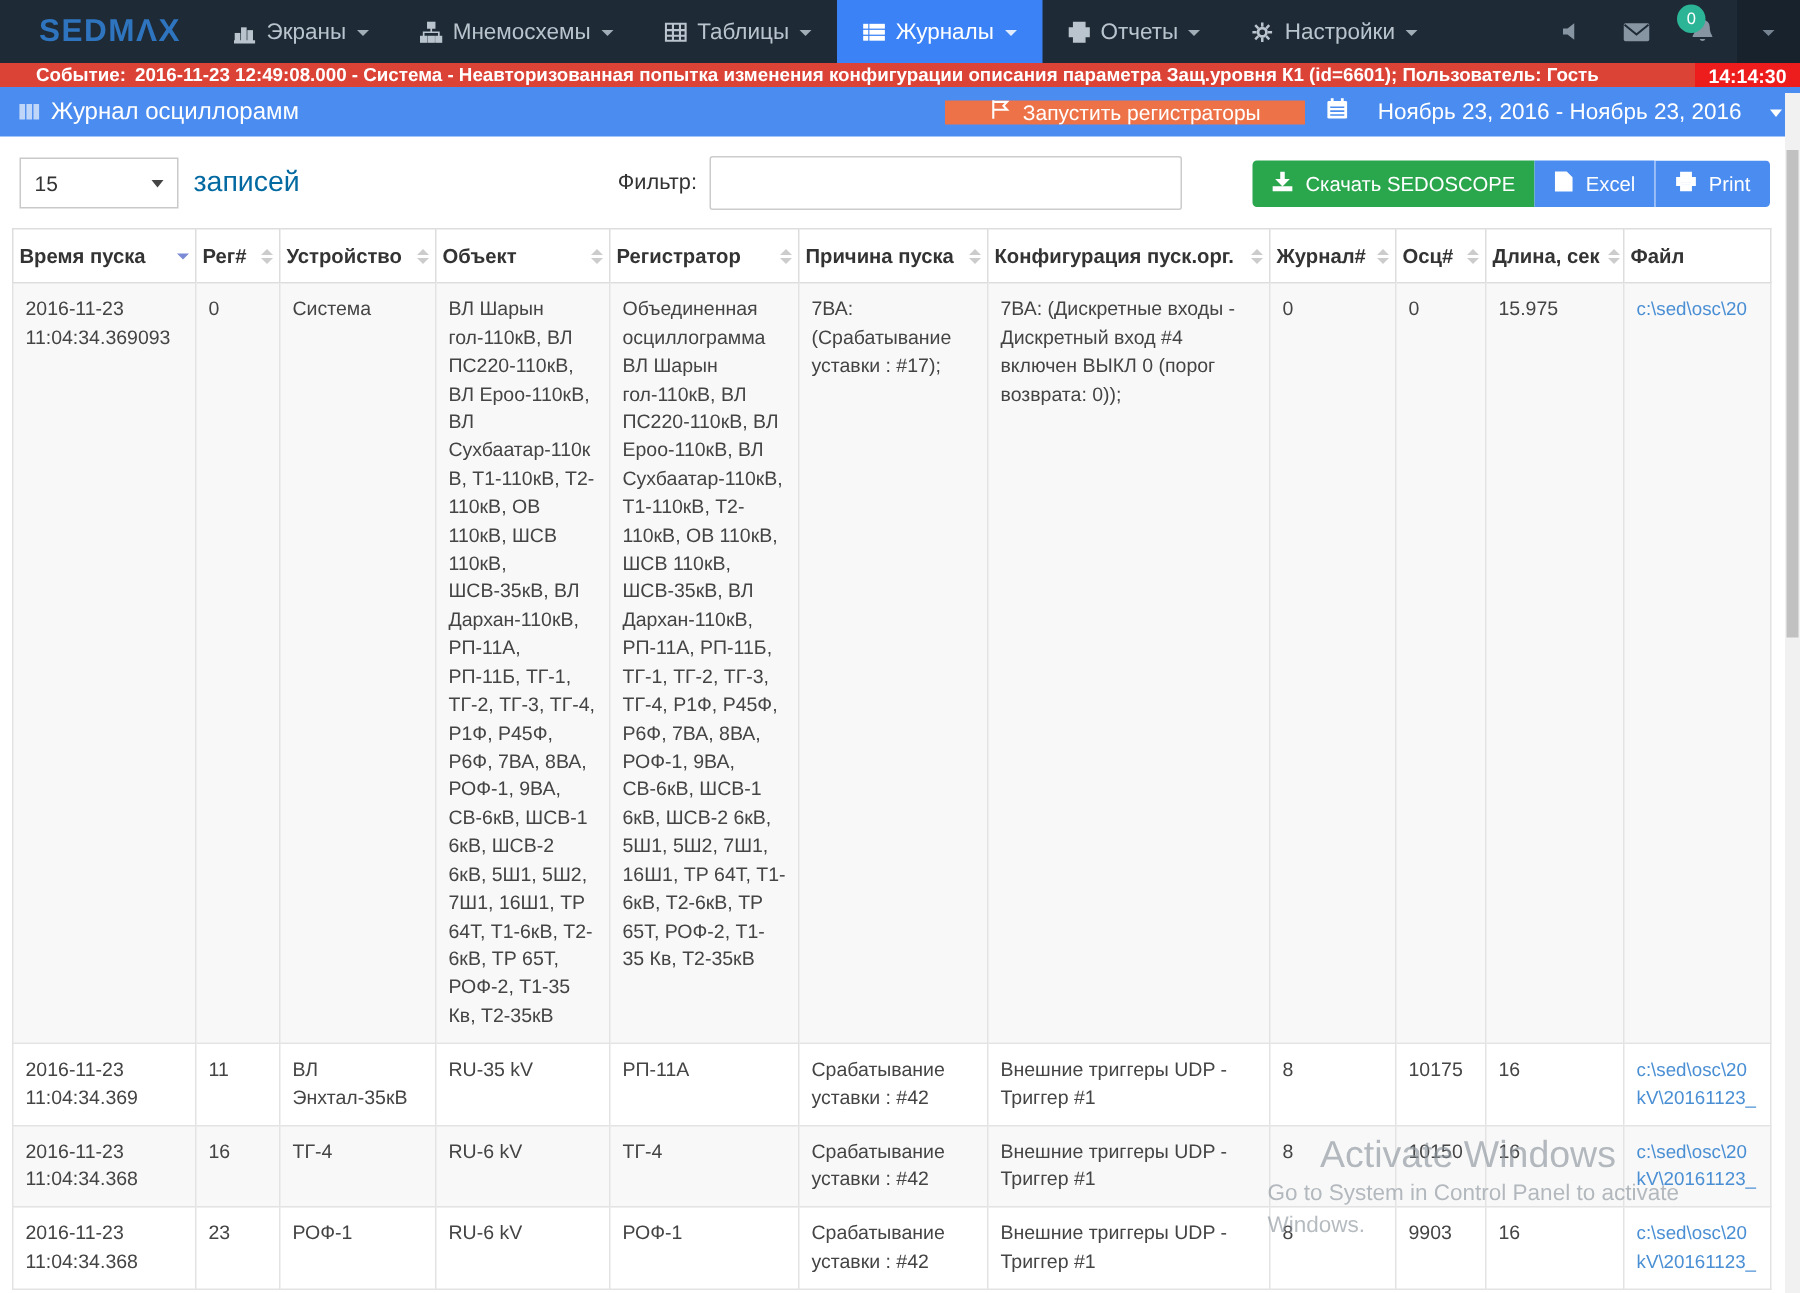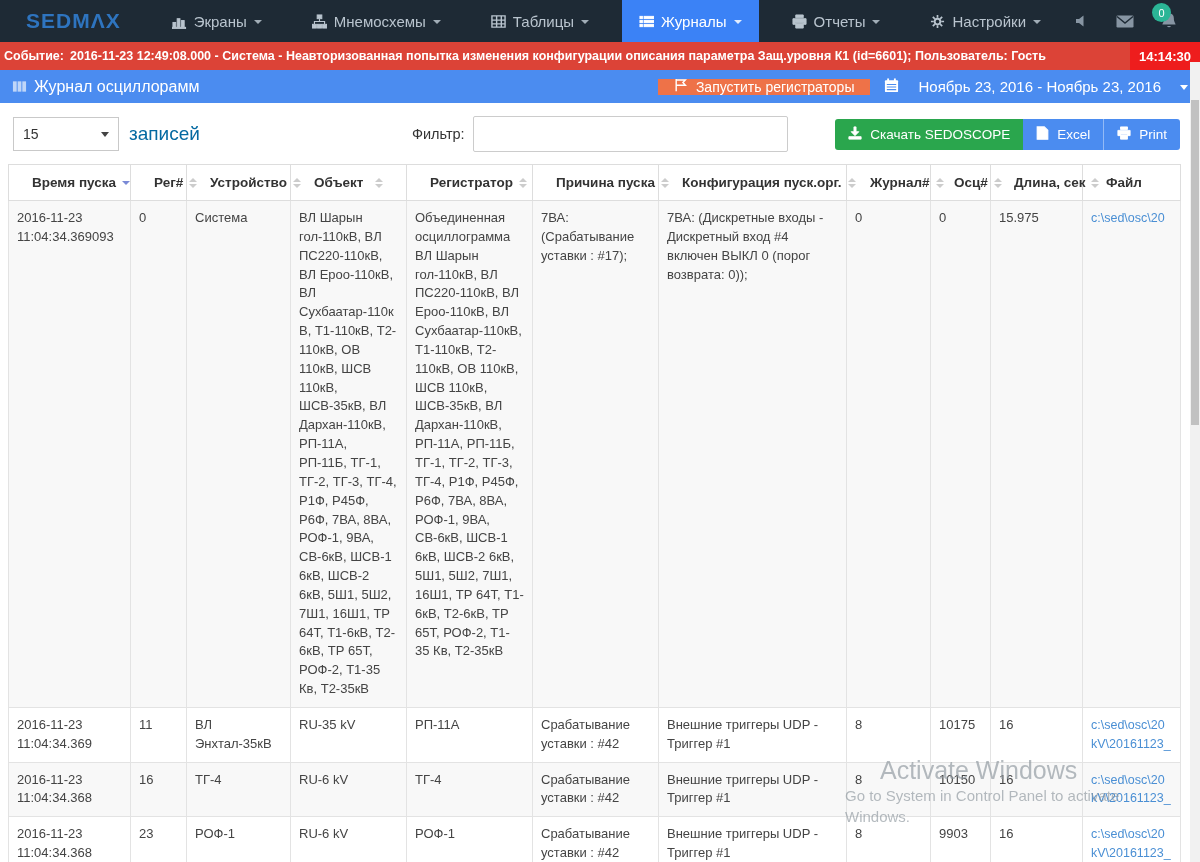--- a/index.html
+++ b/index.html
@@ -1,49 +1,49 @@
 <!DOCTYPE html>
 <html><head>
 <meta charset="utf-8">
 <style>
   * { box-sizing: border-box; margin: 0; padding: 0; }
   html,body { width:1200px; height:862px; overflow:hidden; background:#fff;
     font-family:"Liberation Sans","DejaVu Sans",sans-serif; }
 
   
-  .navbar { height:42px; background:#1e2a35; display:flex; align-items:stretch;gap:16px; }
+  .navbar { height:42px; background:#1e2a35; display:flex; align-items:stretch; }
   .brand { display:flex; align-items:center; padding:0 18px 0 26px;
     font-size:21px; font-weight:bold; color:#2e74bf; letter-spacing:1px; }
   .nav-item { display:flex; align-items:center; gap:7px; padding:0 17px;
     color:#b9c4ce; font-size:15px; cursor:pointer; }
   .nav-item svg { fill:currentColor; stroke:currentColor; }
   .nav-item.active { background:#3b82f6; color:#fff; }
   .caret { width:0; height:0; border-left:4px solid transparent; border-right:4px solid transparent;
     border-top:4px solid currentColor; margin-top:2px; opacity:.85; }
   .nav-right { margin-left:auto; display:flex; align-items:center; gap:26px; color:#8795a3; padding-right:14px; }
   .nicon { display:flex; align-items:center; }
   .bell-wrap { position:relative; }
   .badge { position:absolute; top:-9px; left:-8px; width:19px; height:19px; border-radius:50%;
     background:#2bb596; color:#fff; font-size:11px; display:flex; align-items:center; justify-content:center; }
   .nav-collapse { width:42px; background:#18222c; display:flex; align-items:center; justify-content:center; color:#8795a3; }
 
   
-  .alertbar { height:28px; background:#dc4337; color:#fff; display:flex; align-items:center;
-    font-size:12.5px; font-weight:600; padding-left:4px; white-space:nowrap; }
+  .alertbar { height:16px; background:#dc4337; color:#fff; display:flex; align-items:center;
+    font-size:12.5px; font-weight:600; padding-left:24px; white-space:nowrap; }
   .alertbar .lbl { font-weight:700; margin-right:6px; }
   .alert-time { margin-left:auto; background:#ee1d1d; height:100%; display:flex; align-items:center;
     padding:0 9px; font-weight:700; font-size:13px; }
 
   
   .titlebar { height:33px; background:#4b8cf0; color:#fff; display:flex; align-items:center; padding:0 12px; }
   .titlebar .ticon { display:flex; margin-right:7px; opacity:.8; }
   .page-title { font-size:16px; }
   .title-right { margin-left:auto; display:flex; align-items:center; gap:14px; }
   .btn-run { display:flex; align-items:center; gap:8px; background:#ee7248; border:none; color:#fff;
-    height:16px; padding:0 16px; font-size:14px; cursor:pointer; font-family:inherit; }
+    height:16px; padding:0 30px; font-size:14px; cursor:pointer; font-family:inherit; }
   .daterange { display:flex; align-items:center; gap:19px; font-size:15px; cursor:pointer; }
   .caret-w { width:0; height:0; border-left:4px solid transparent; border-right:4px solid transparent;
     border-top:5px solid #fff; margin-top:2px; }
 
   
   .controls { display:flex; align-items:center; padding:13px 20px 12px 13px; }
   .select-box { width:106px; height:34px; border:1px solid #c9c9c9; display:flex; align-items:center;
     padding:0 9px; font-size:14px; color:#333; cursor:pointer; background:#fff; }
   .select-box .caret-b { margin-left:auto; width:0; height:0; border-left:4px solid transparent;
     border-right:4px solid transparent; border-top:5px solid #444; }
@@ -54,21 +54,21 @@
   .btn-group { margin-left:auto; display:flex; }
   .btn { display:flex; align-items:center; gap:8px; height:31px; border:none; color:#fff;
     font-size:13.5px; padding:0 13px; cursor:pointer; font-family:inherit; }
   .btn-sedo { background:#2aa64d; border-radius:3px 0 0 3px; }
   .btn-excel { background:#4b8cf0; }
   .btn-print { background:#4b8cf0; border-left:1px solid rgba(255,255,255,.4); border-radius:0 3px 3px 0; }
   .btn svg { fill:#fff; stroke:#fff; }
 
   
   table { border-collapse:collapse; table-layout:fixed; margin-left:8px; width:1172px; font-size:13px; color:#444; }
-  th { text-align:left; font-weight:bold; color:#333; font-size:13.5px; padding:10px 23px;
+  th { text-align:left; font-weight:bold; color:#333; font-size:13.5px; padding:10px 4px;
     border:1px solid #ddd; white-space:nowrap; cursor:pointer; background:#fff; }
   th .hwrap { display:flex; align-items:center; }
   td { border:1px solid #e3e3e3; padding:8px; vertical-align:top; line-height:1.45; word-wrap:break-word;margin-left:14px; }
   tbody tr:nth-child(odd) td { background:#f8f8f8; }
   .sorticon { display:inline-flex; flex-direction:column; gap:2px; margin-left:auto; padding-left:6px; }
   .tri-up { width:0; height:0; border-left:4px solid transparent; border-right:4px solid transparent;
     border-bottom:4px solid #ccc; }
   .tri-down { width:0; height:0; border-left:4px solid transparent; border-right:4px solid transparent;
     border-top:4px solid #ccc; }
   .tri-down.active { border-top-color:#7a8ad6; }

